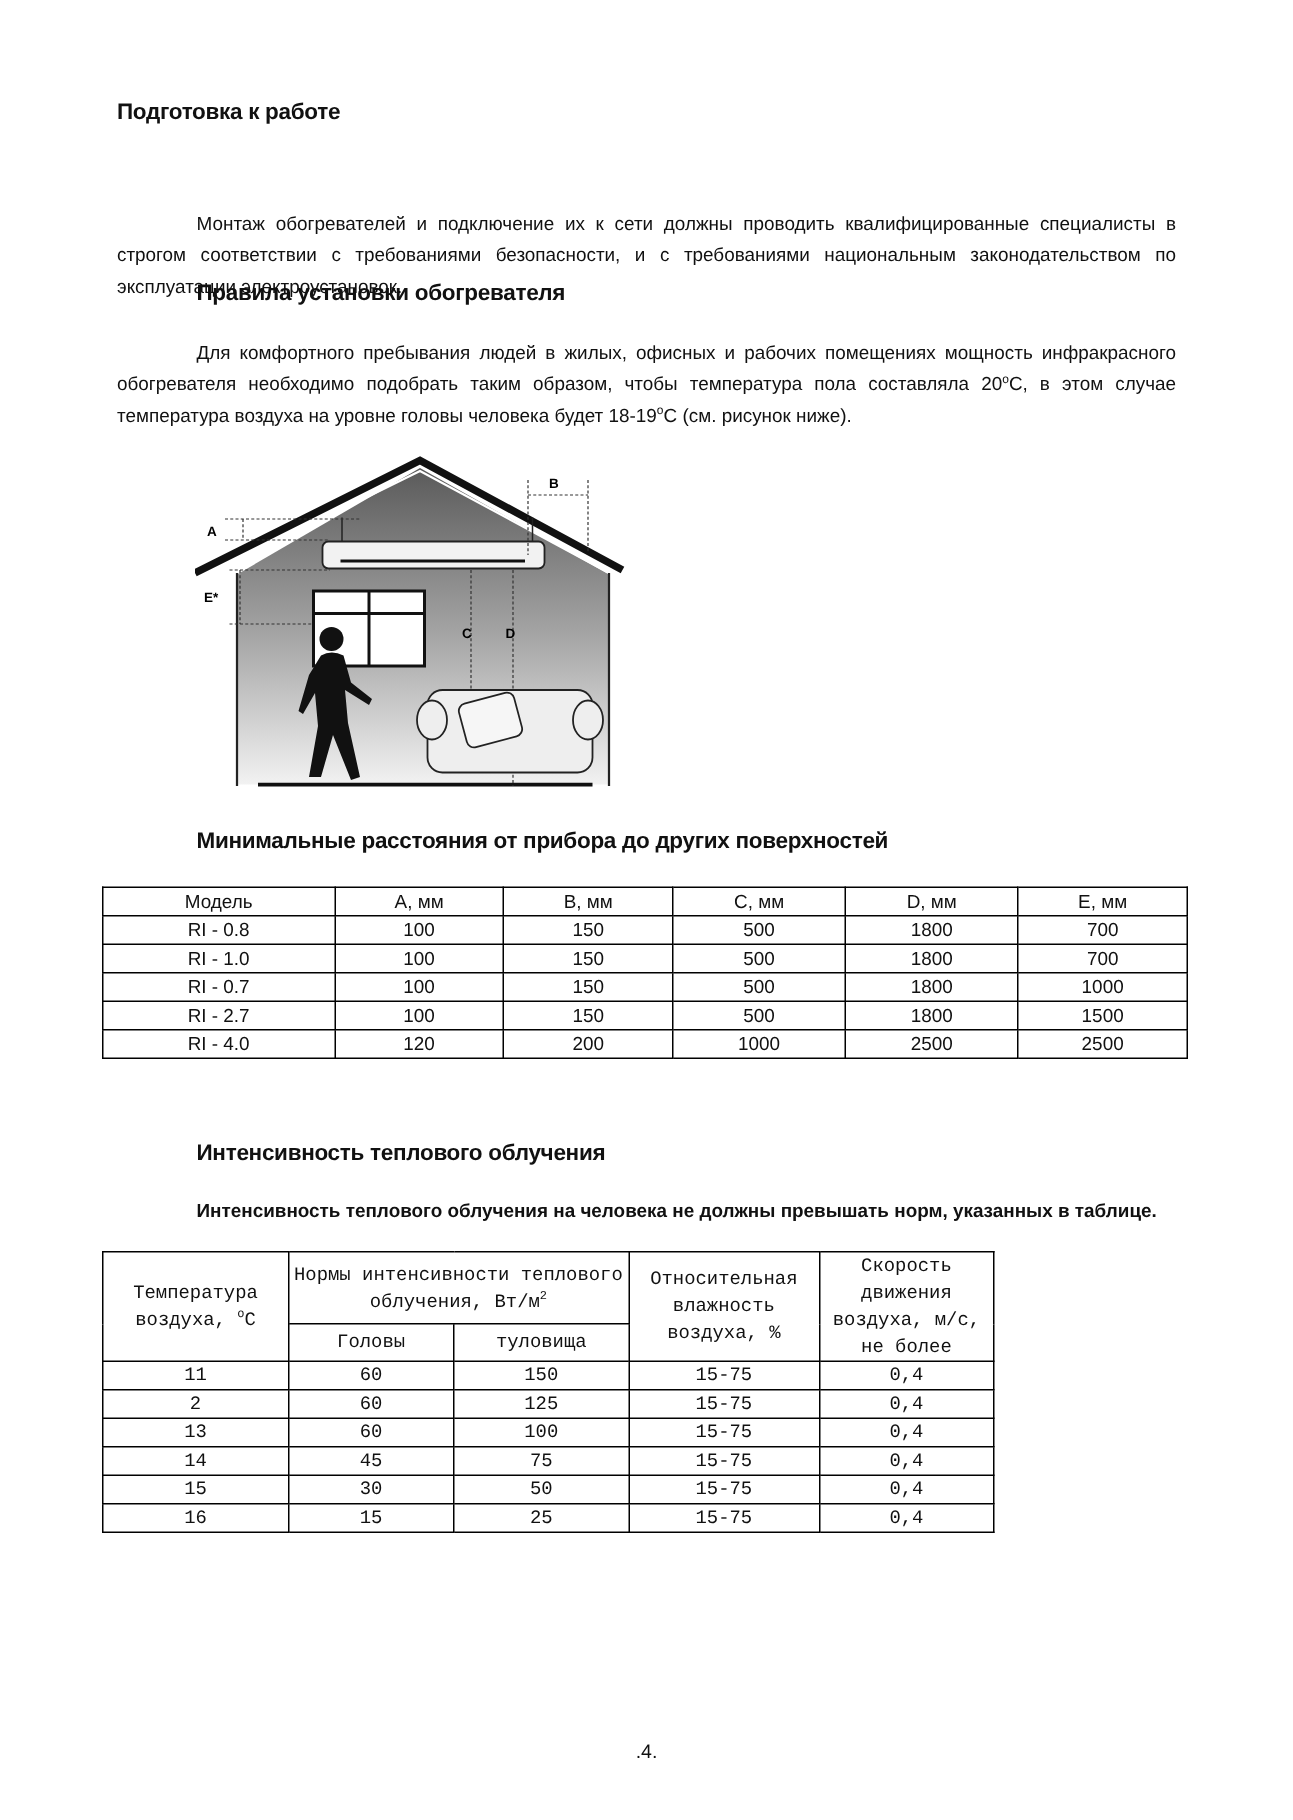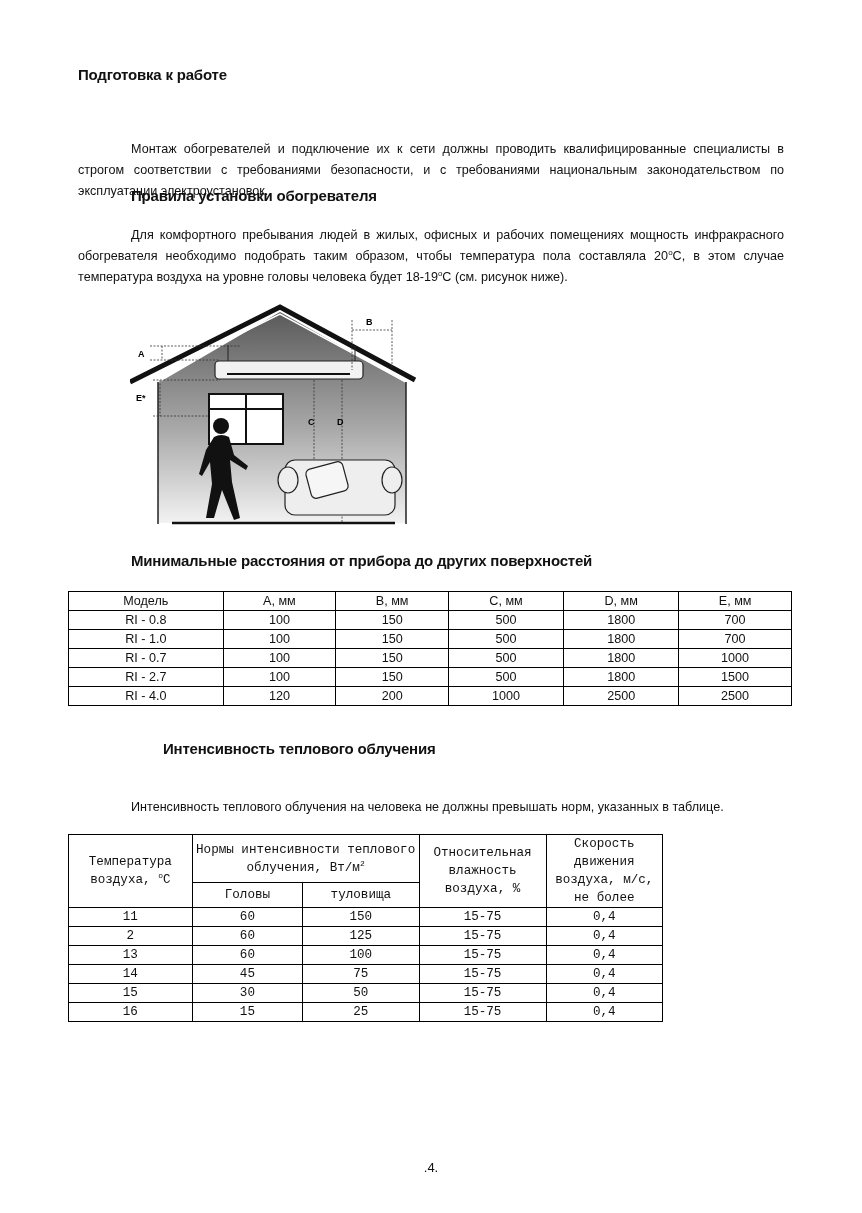--- a/index.html
+++ b/index.html
@@ -140,23 +140,23 @@
     <td>RI - 4.0</td>
     <td>120</td>
     <td>200</td>
     <td>1000</td>
     <td>2500</td>
     <td>2500</td>
   </tr>
 </tbody>
   </table>
 
-<div class="h2" style="top:740px;margin-left:32px;">Интенсивность теплового облучения</div>
-
-<div class="plain" style="top:800px;">Интенсивность теплового облучения на человека не должны превышать норм, указанных в таблице.</div>
+<div class="h2" style="top:760px;">Интенсивность теплового облучения</div>
+
+<div class="plain" style="top:800px;font-weight:bold;">Интенсивность теплового облучения на человека не должны превышать норм, указанных в таблице.</div>
 
 <table id="t2">
   <colgroup>
     <col style="width:145px">
       <col style="width:145px">
       <col style="width:146px">
       <col style="width:142px">
       <col style="width:146px">
   </colgroup>
   <tbody>

